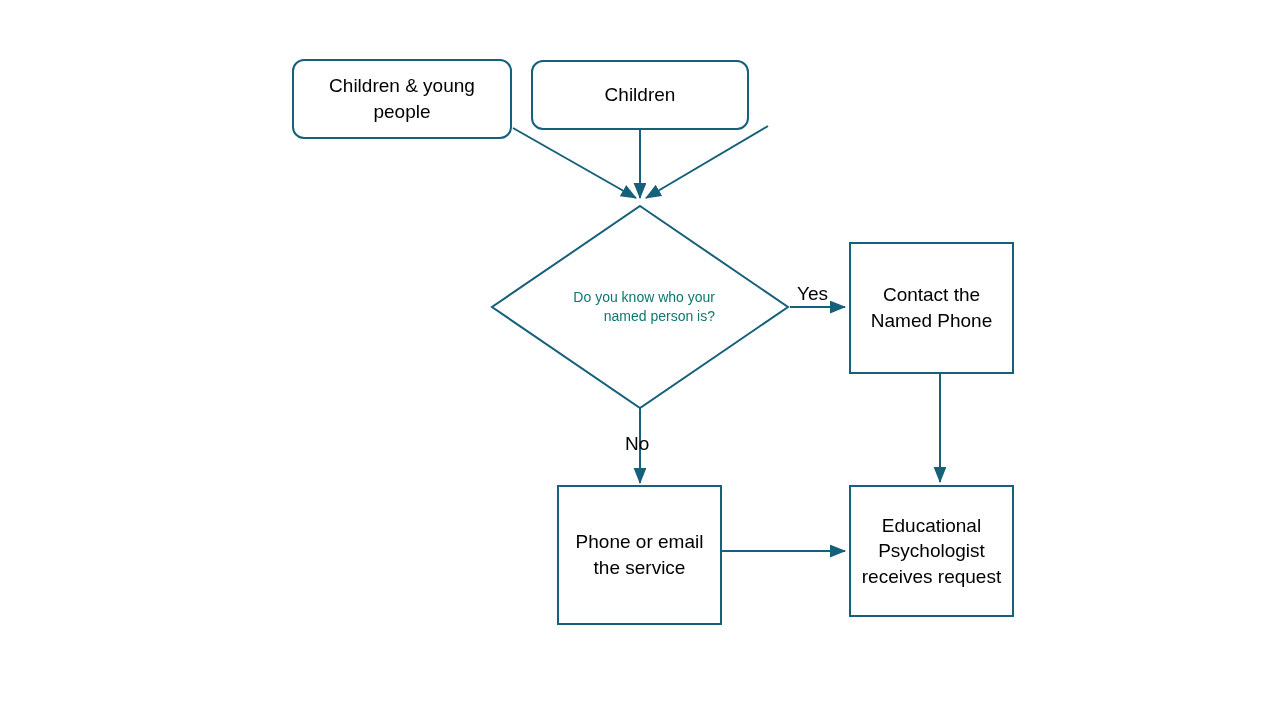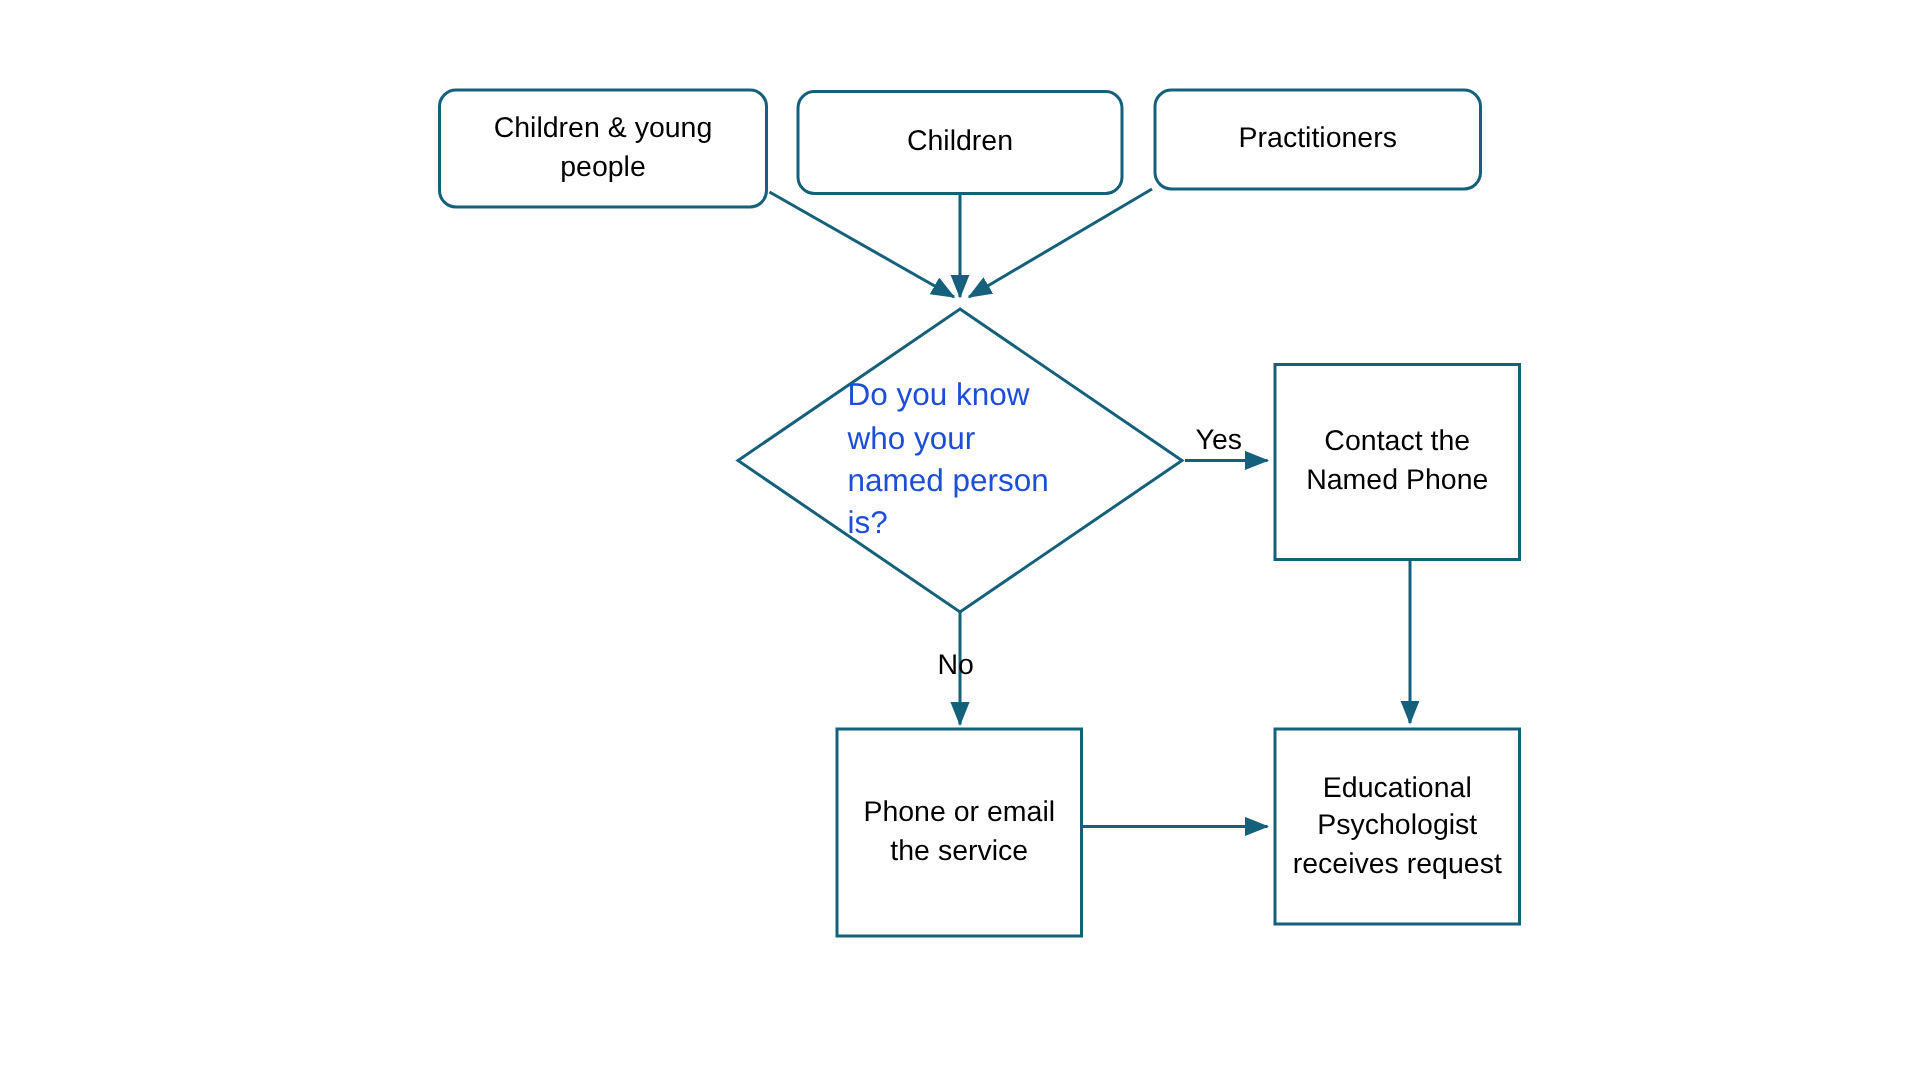--- a/index.html
+++ b/index.html
@@ -47,24 +47,24 @@
     align-items: center;
     justify-content: center;
   }
   .diamond-wrap svg {
     position: absolute;
     left: 0;
     top: 0;
   }
   .diamond-label {
     position: relative;
-    text-align: left;
-    font-size: 21px;
+    text-align: right;
+    font-size: 14px;
     line-height: 1.35;
-    color: #1d4ed8;
+    color: #0f766e;
     width: 150px;
   }
   .edge-label {
     position: absolute;
     font-size: 19px;
     color: #000000;
     white-space: nowrap;
   }
 </style>
 </head>
@@ -95,23 +95,20 @@
   </svg>
 
   <div class="node rounded" style="left:292px; top:59px; width:220px; height:80px;">
     <span class="node-label">Children &amp; young people</span>
   </div>
 
   <div class="node rounded" style="left:531px; top:60px; width:218px; height:70px;">
     <span class="node-label">Children</span>
   </div>
 
-  <div class="node rounded" style="left:769px; top:59px; width:219px; height:68px;">
-    <span class="node-label">Practitioners</span>
-  </div>
 
   <div class="diamond-wrap" style="left:490px; top:204px; width:300px; height:206px;">
     <svg width="300" height="206" viewBox="0 0 300 206">
       <path d="M150,2 L298,103 L150,204 L2,103 Z" fill="#ffffff" stroke="#15607a" stroke-width="2"></path>
     </svg>
     <div class="diamond-label">Do you know who your named person is?</div>
   </div>
 
   <div class="node" style="left:849px; top:242px; width:165px; height:132px;">
     <span class="node-label">Contact the Named Phone</span>

